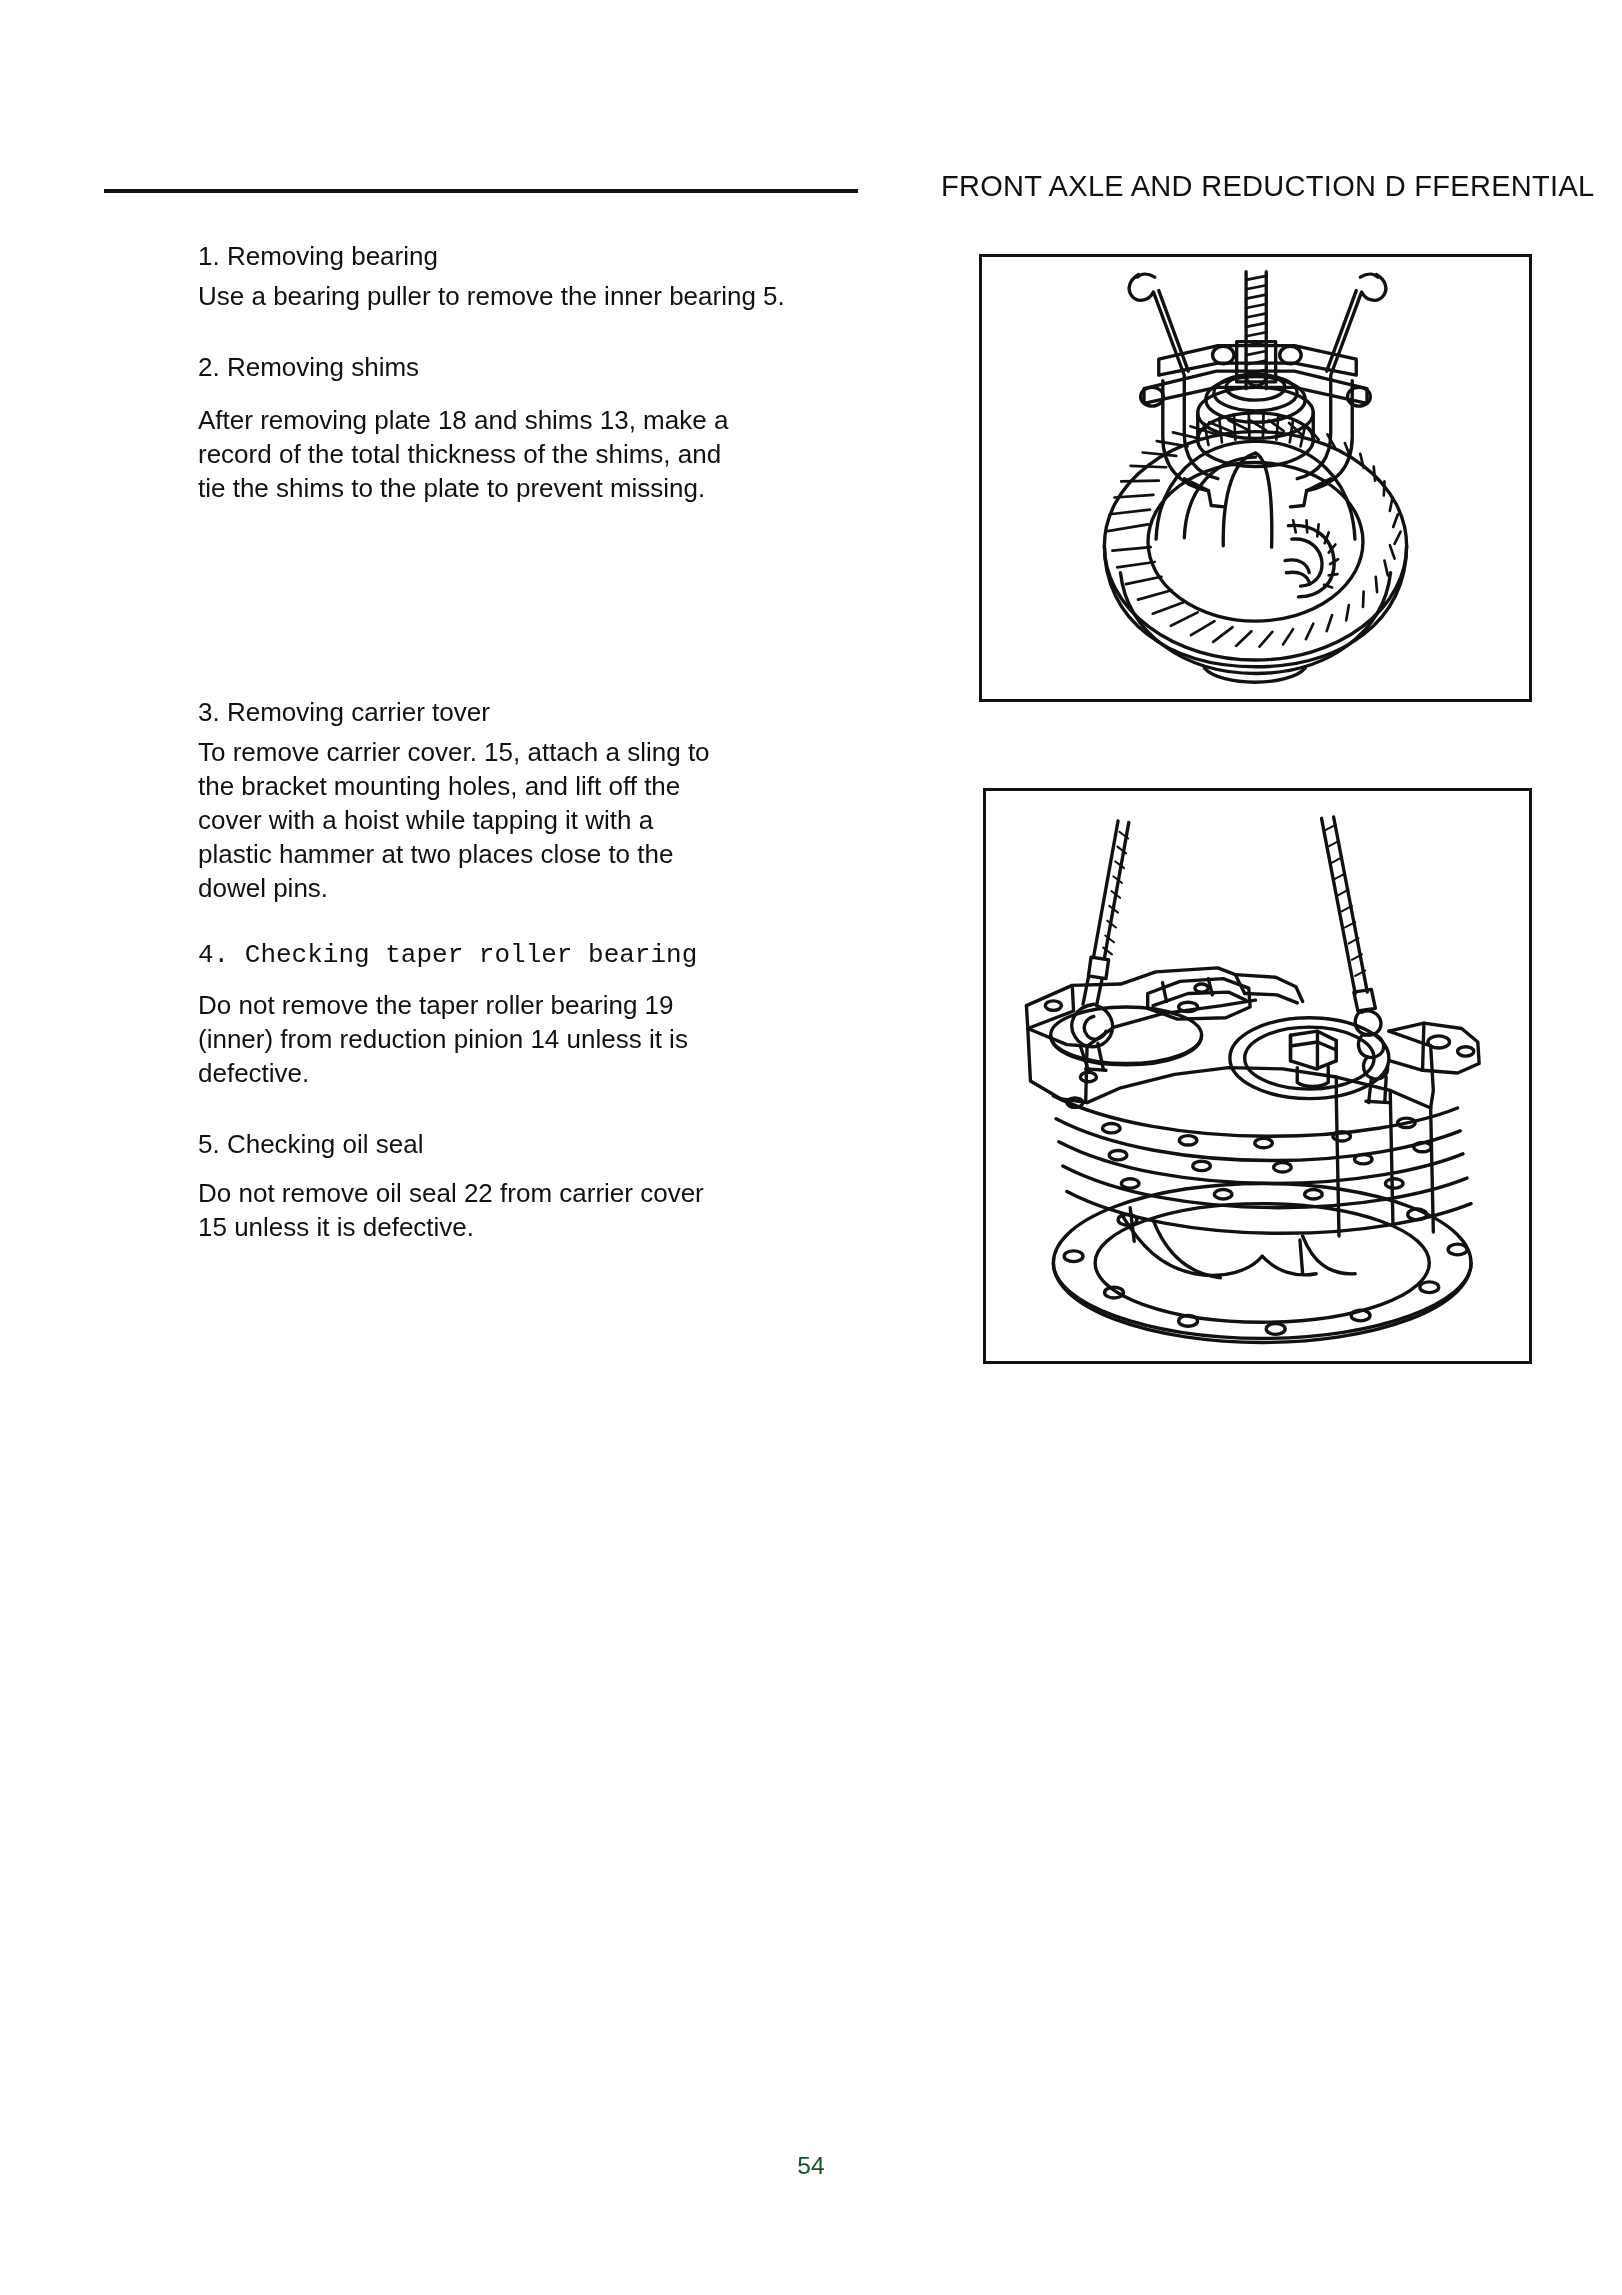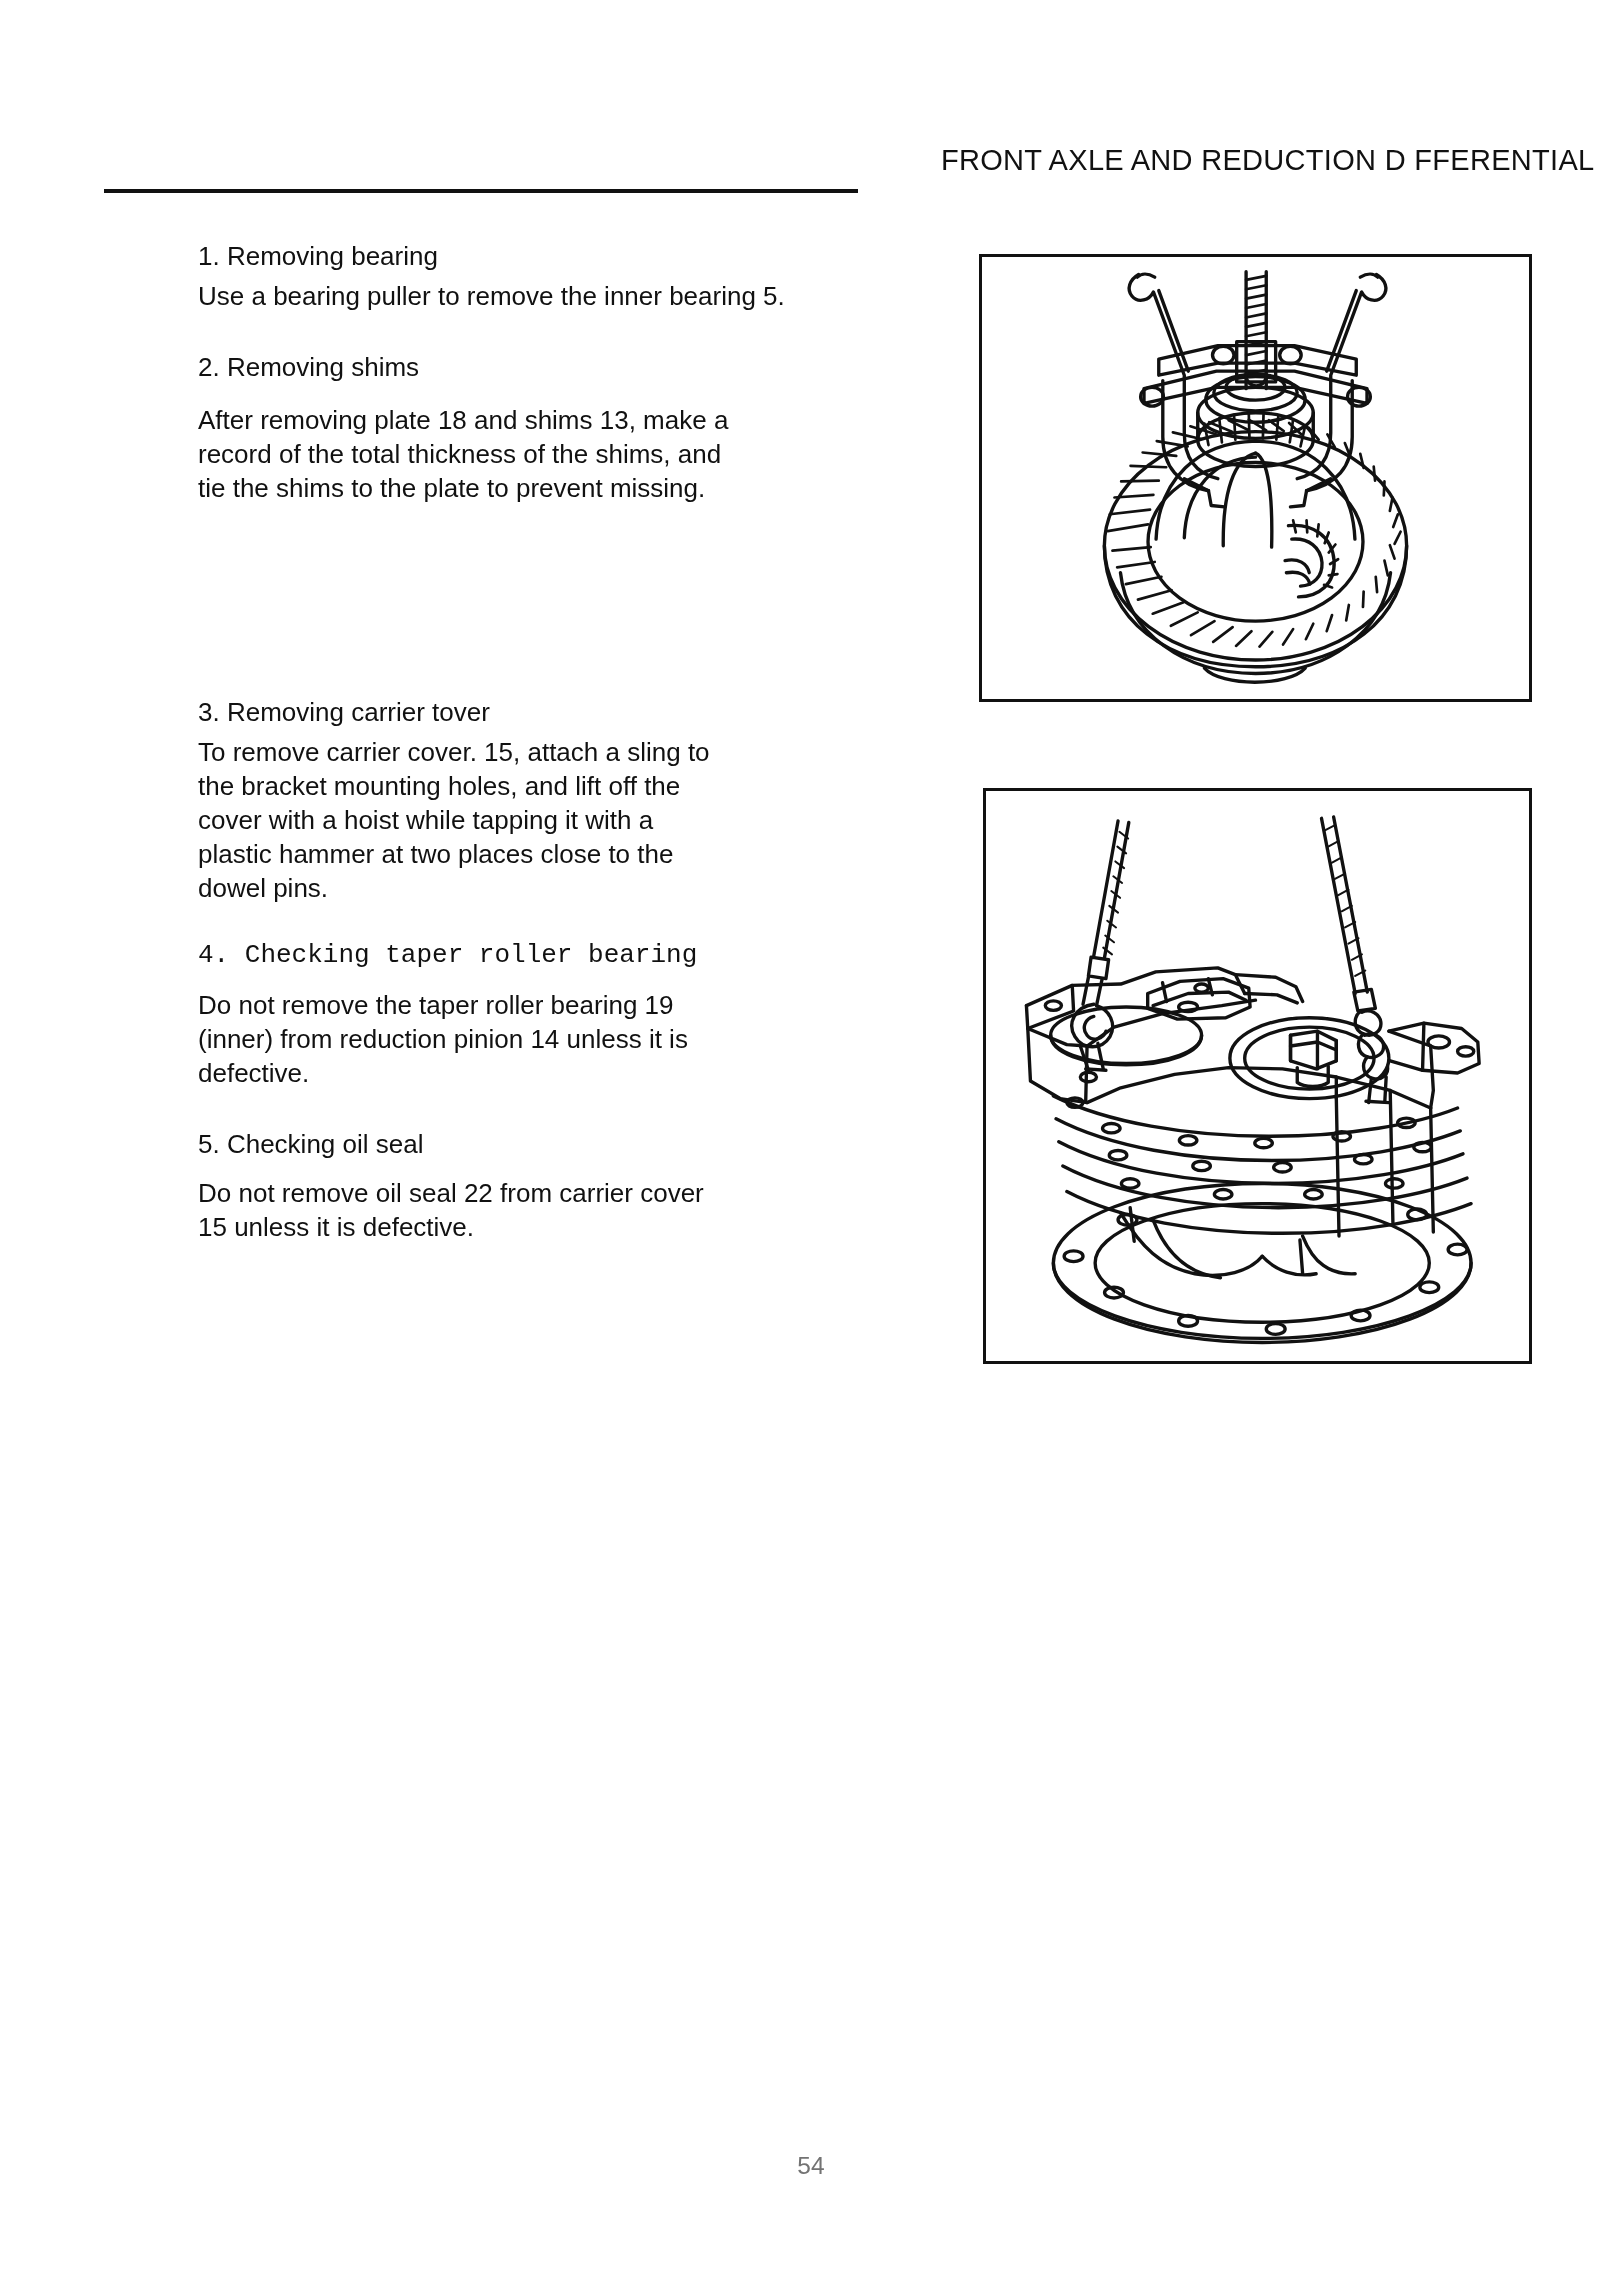--- a/index.html
+++ b/index.html
@@ -24,21 +24,21 @@
     position: absolute;
     left: 104px;
     top: 189px;
     width: 754px;
     height: 4.1px;
     background: #111111;
   }
   #header-title {
     position: absolute;
     left: 941px;
-    top: 144px;
+    top: 170px;
     width: 682px;
     font-size: 29px;
     letter-spacing: 0.3px;
     white-space: nowrap;
     color: #111111;
   }
 
   
   #text-column {
     position: absolute;
@@ -98,21 +98,21 @@
   }
 
   
   #page-number {
     position: absolute;
     left: 0;
     top: 2152px;
     width: 1622px;
     text-align: center;
     font-size: 24.5px;
-    color: #737373;
+    color: #14532d;
   }
 </style>
 </head>
 <body>
 
 <div id="page">
 
   <div id="header-rule"></div>
   <div id="header-title">FRONT AXLE AND REDUCTION D FFERENTIAL</div>
 

